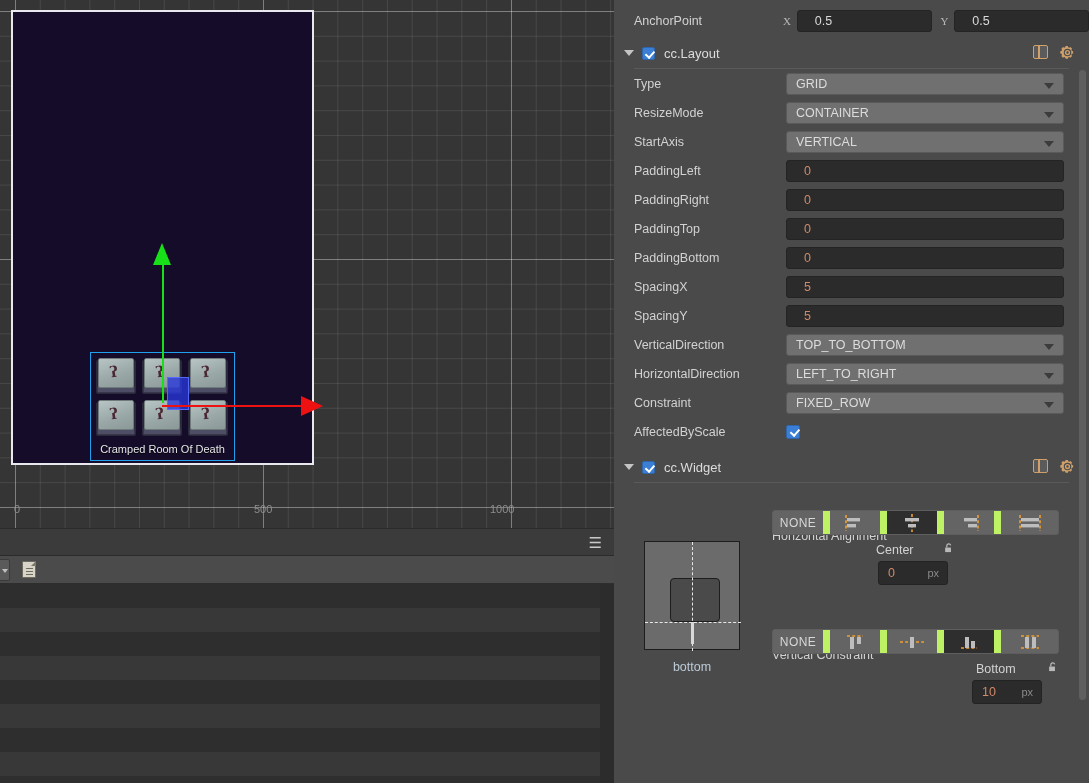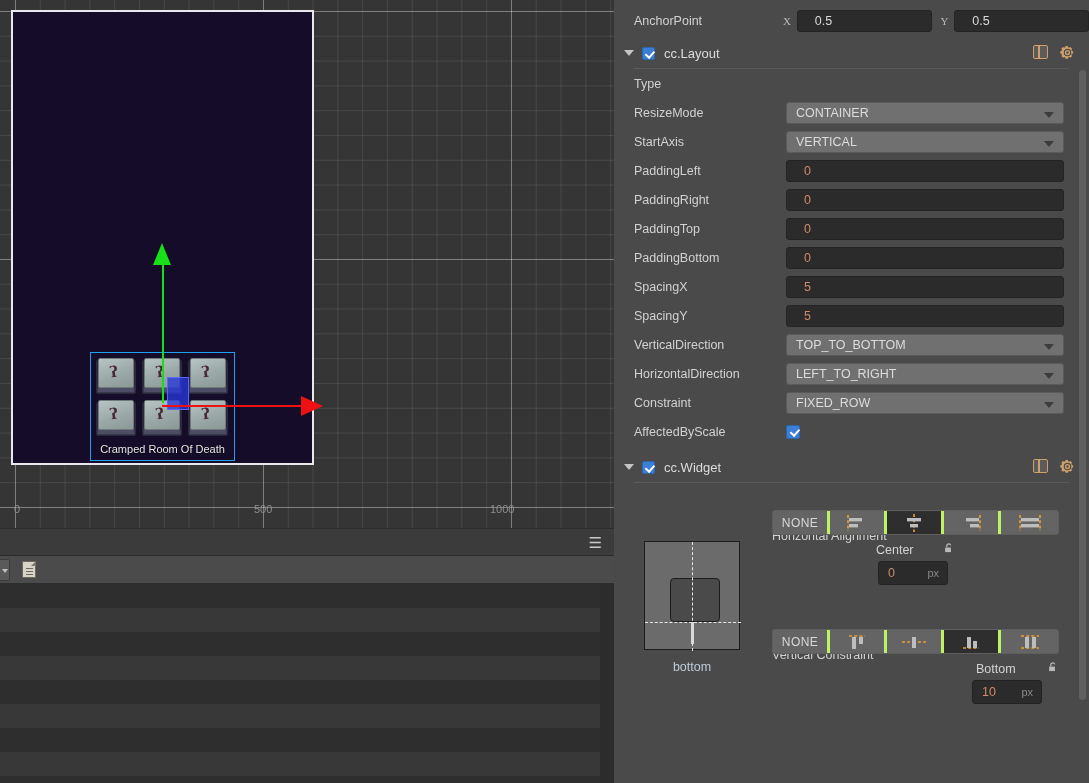--- a/index.html
+++ b/index.html
@@ -252,21 +252,21 @@
     font-family: "Liberation Sans", sans-serif;
     margin-top: 38px;
   }
   .seg-group {
     position: absolute; display: flex; height: 25px;
     border: 1px solid #5e5e5e; border-radius: 3px; overflow: hidden;
     background: #646464;
   }
   .seg {
     width: 57px; height: 23px; background: #646464;
-    border-right: 3px solid #bef264; display: flex;
+    border-right: 7px solid #bef264; display: flex;
     align-items: center; justify-content: center; cursor: pointer;
     position: relative;
   }
   .seg:last-child { border-right: none; }
   .seg.active { background: #2e2e2e; }
   .seg-none {
     color: #d8d8d8; font-size: 12px; letter-spacing: 0.4px;
     font-family: "Liberation Sans", sans-serif;
   }
   .lock-lbl {
@@ -432,20 +432,24 @@
           <path fill="#cfa06a" d="M8 5.2a2.8 2.8 0 1 0 0 5.6 2.8 2.8 0 0 0 0-5.6zm0 4.1a1.3 1.3 0 1 1 0-2.6 1.3 1.3 0 0 1 0 2.6z"></path>
           <path fill="#cfa06a" d="M14 6.6l-1.4-.3a4.9 4.9 0 0 0-.5-1.2l.8-1.2-1.8-1.8-1.2.8a4.9 4.9 0 0 0-1.2-.5L8.4 1H5.9l-.3 1.4a4.9 4.9 0 0 0-1.2.5l-1.2-.8L1.4 3.9l.8 1.2a4.9 4.9 0 0 0-.5 1.2L.3 6.6v2.5l1.4.3c.1.4.3.8.5 1.2l-.8 1.2 1.8 1.8 1.2-.8c.4.2.8.4 1.2.5l.3 1.4h2.5l.3-1.4c.4-.1.8-.3 1.2-.5l1.2.8 1.8-1.8-.8-1.2c.2-.4.4-.8.5-1.2l1.4-.3V6.6zM8 12a4 4 0 1 1 0-8 4 4 0 0 1 0 8z"></path>
         </svg>
       </div>
     </div>
     <div class="comp-divider"></div>
 
     <div id="layout-props">
         <div class="prop-row">
           <div class="prop-label">Type</div>
+          <div class="select-grey">
+            <span>GRID</span>
+            <div class="caret"></div>
+          </div>
         </div>
         <div class="prop-row">
           <div class="prop-label">ResizeMode</div>
           <div class="select-grey">
             <span>CONTAINER</span>
             <div class="caret"></div>
           </div>
         </div>
         <div class="prop-row">
           <div class="prop-label">StartAxis</div>

